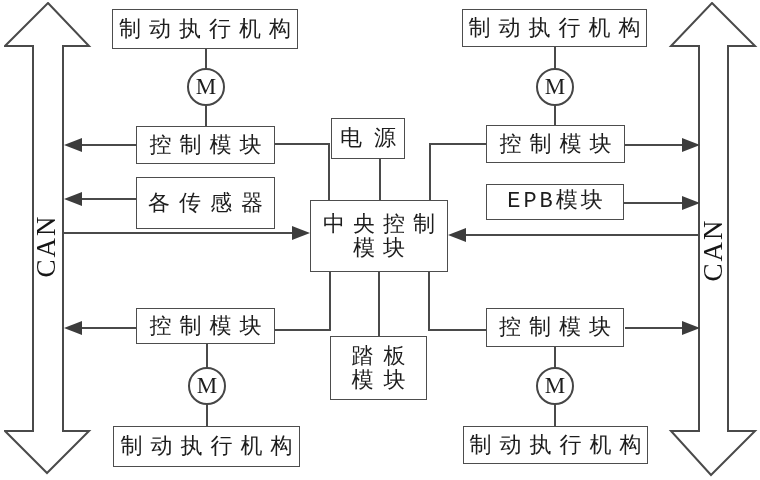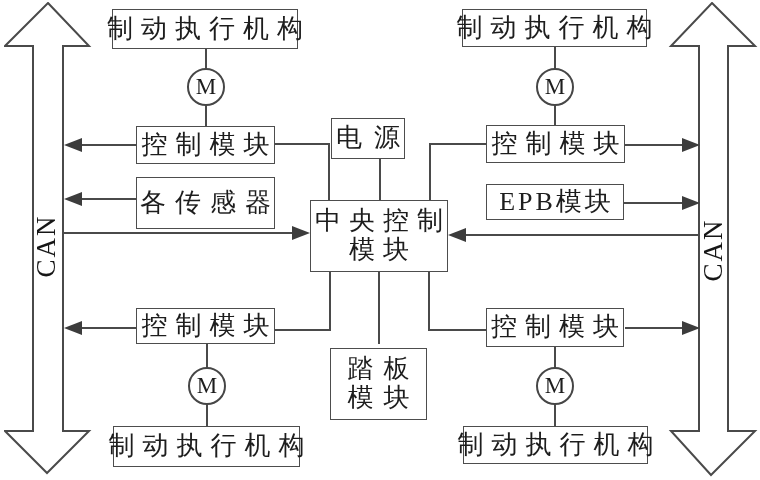--- a/index.html
+++ b/index.html
@@ -6,28 +6,28 @@
   #stage{
     position:relative;width:760px;height:480px;background:#ffffff;
     overflow:hidden;
     font-family:"Liberation Serif","DejaVu Serif",serif;
     color:#1d1d1d;
   }
   .box{
     position:absolute;box-sizing:border-box;
     border:1px solid #4d4d4d;background:#ffffff;
     display:flex;align-items:center;justify-content:center;
-    font-size:26px;line-height:1.1;text-align:center;white-space:nowrap;
+    font-size:22px;line-height:1.1;text-align:center;white-space:nowrap;
   }
   .box2{flex-direction:column;}
   .ls8{letter-spacing:8px;margin-right:-8px;}
   .ls9{letter-spacing:9px;margin-right:-9px;}
   .ls10{letter-spacing:10px;margin-right:-10px;}
   .ls12{letter-spacing:12px;margin-right:-12px;}
-  .ls3{letter-spacing:3px;margin-right:-3px;}
+  .ls3{letter-spacing:3px;margin-right:-3px;font-family:Liberation Mono, monospace;}
   .motor{
     position:absolute;box-sizing:border-box;width:38px;height:38px;
     border:2px solid #464646;border-radius:50%;background:#fff;
     display:flex;align-items:center;justify-content:center;
     font-size:23px;font-weight:400;
   }
   .hline,.vline{position:absolute;background:#4a4a4a;}
   .hline{height:2px;}
   .vline{width:2px;}
   .arr{position:absolute;width:0;height:0;}
@@ -133,21 +133,21 @@
 
   <div class="box" style="left:331px;top:118px;width:74px;height:41px;">
     <span class="ls12">电源</span>
   </div>
 
   <div class="box box2" style="left:310px;top:200px;width:138px;height:72px;">
     <span class="ls8">中央控制</span>
     <span class="ls8">模块</span>
   </div>
 
-  <div class="box box2" style="left:330px;top:348px;width:97px;height:72px;">
+  <div class="box box2" style="left:330px;top:336px;width:97px;height:64px;">
     <span class="ls10">踏板</span>
     <span class="ls10">模块</span>
   </div>
 
   <div class="box" style="left:136px;top:308px;width:139px;height:36px;">
     <span class="ls8">控制模块</span>
   </div>
 
   <div class="box" style="left:486px;top:308px;width:138px;height:39px;">
     <span class="ls8">控制模块</span>

